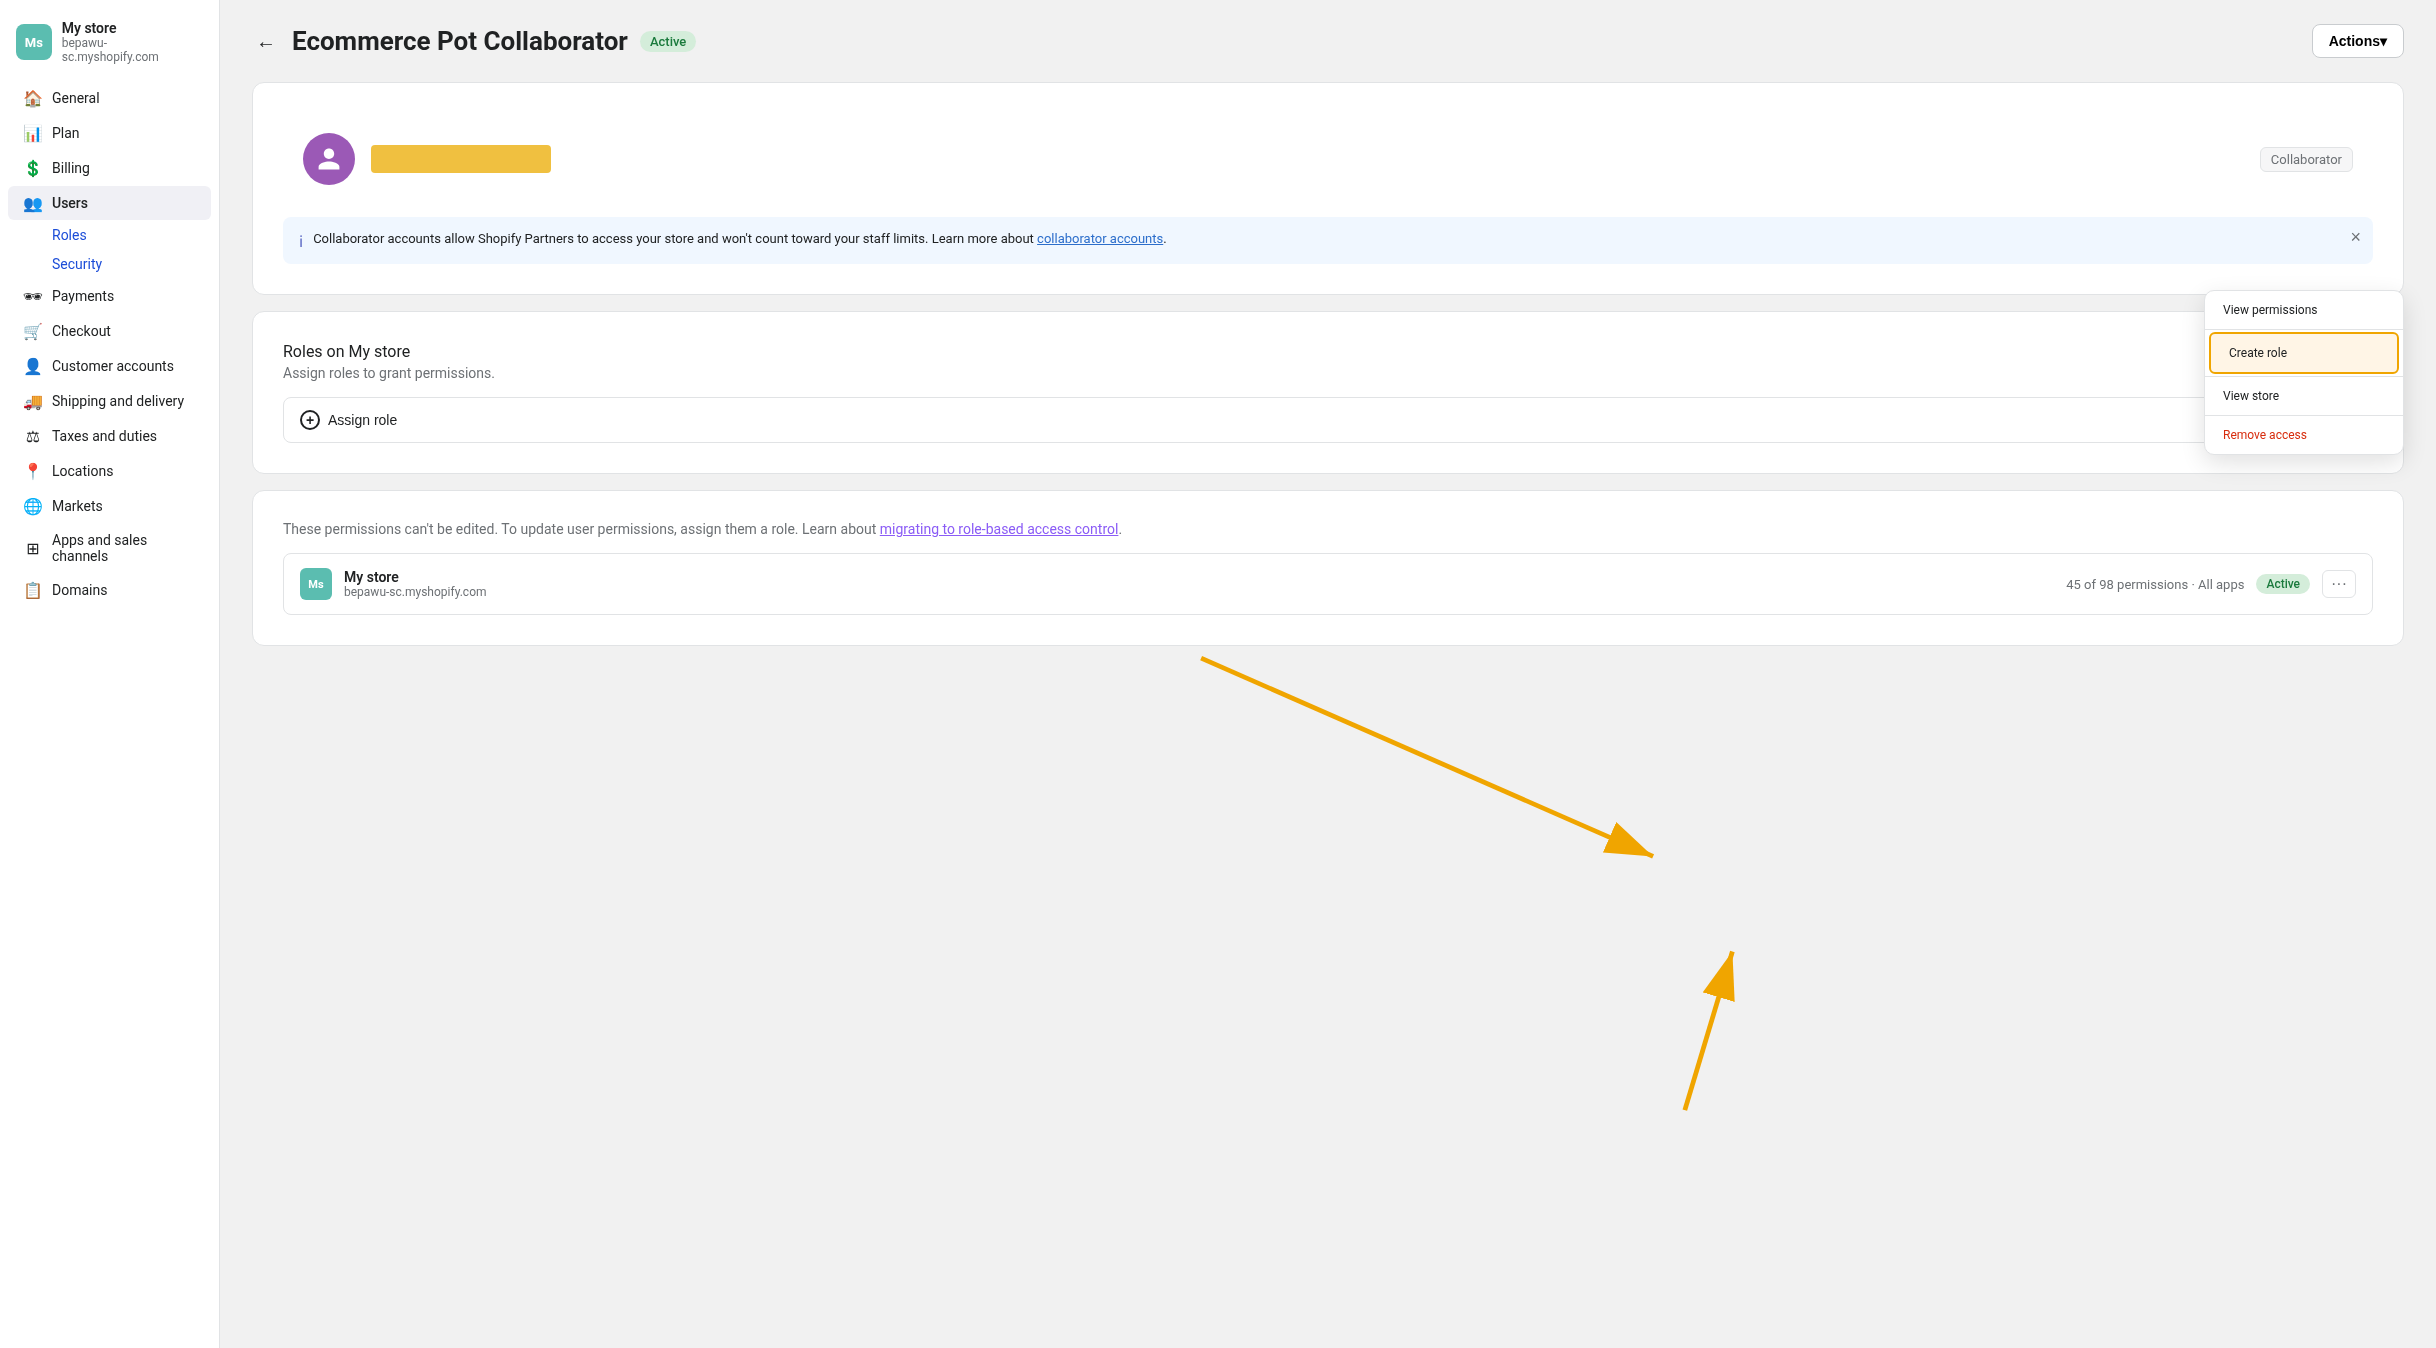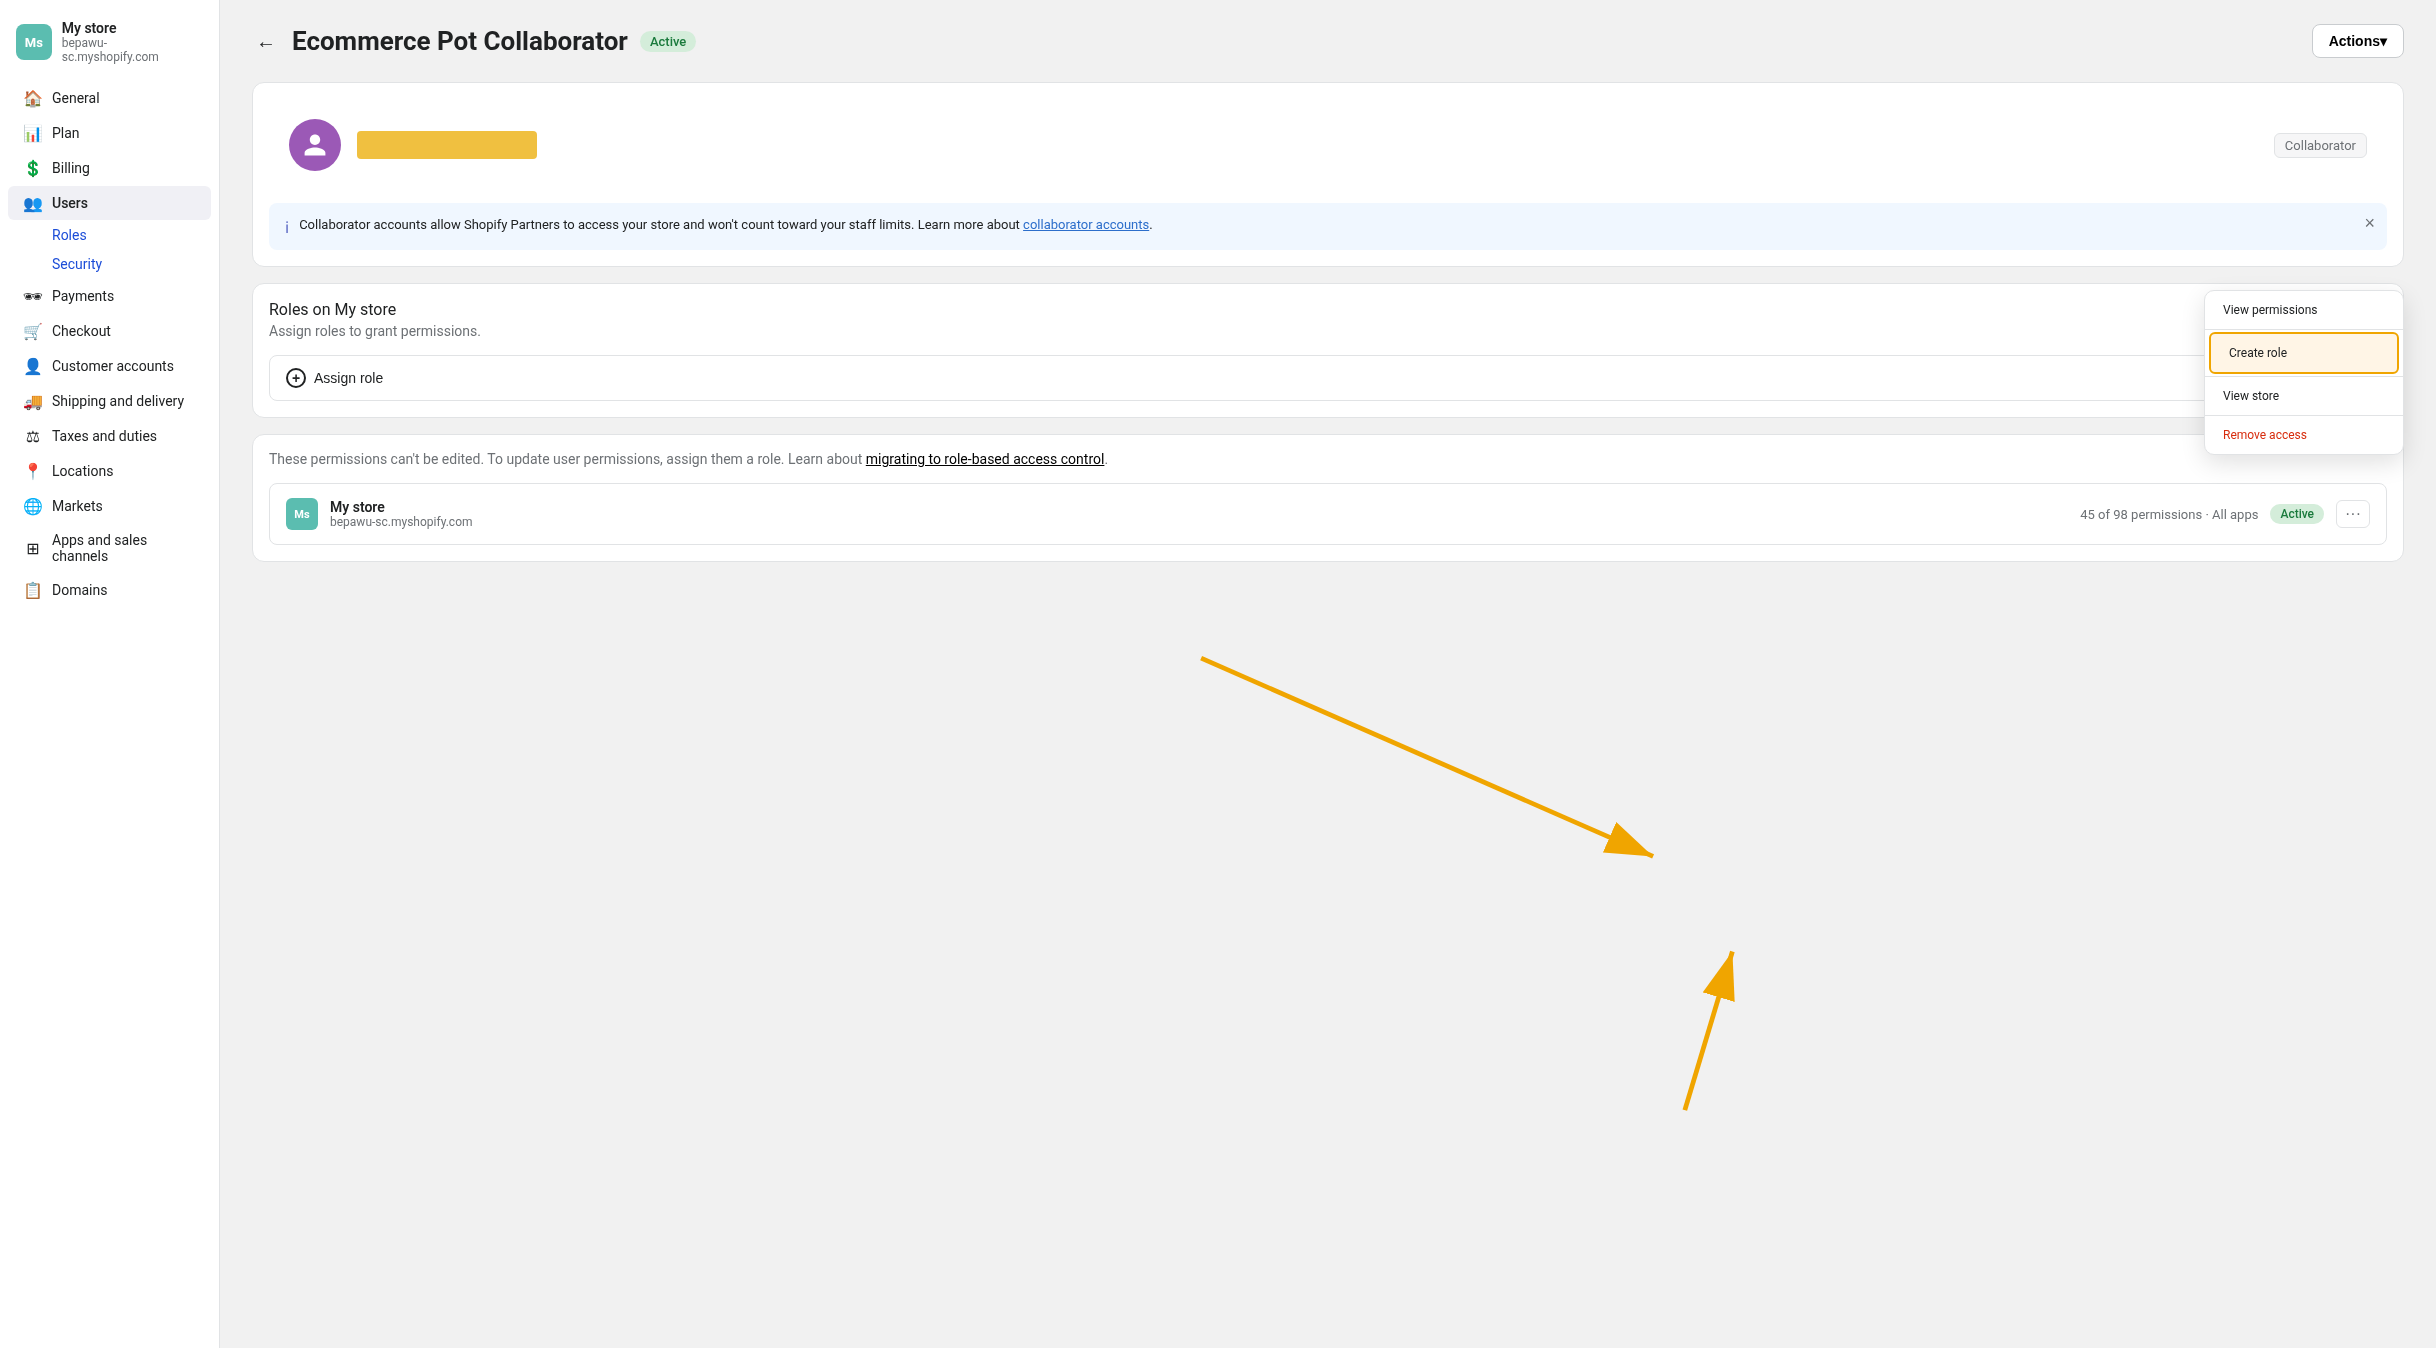--- a/index.html
+++ b/index.html
@@ -134,21 +134,21 @@
       display: flex;
       align-items: center;
     }
 
     
     .card {
       background: #fff;
       border-radius: 12px;
       border: 1px solid #e1e3e5;
       margin-bottom: 16px;
-      padding: 16px;
+      padding: 30px;
     }
 
     
     .user-info-card {
       display: flex;
       align-items: center;
       justify-content: space-between;
       padding: 20px;
     }
     .user-info-left {
@@ -255,21 +255,21 @@
       font-weight: 600;
     }
 
     
     .legacy-desc {
       font-size: 14px;
       color: #6d7175;
       margin-bottom: 4px;
     }
     .legacy-link {
-      color: #000000;
+      color: #8b5cf6;
       text-decoration: underline;
       cursor: pointer;
       font-size: 14px;
     }
     .permission-row {
       display: flex;
       align-items: center;
       gap: 12px;
       padding: 14px 16px;
       background: #fff;

